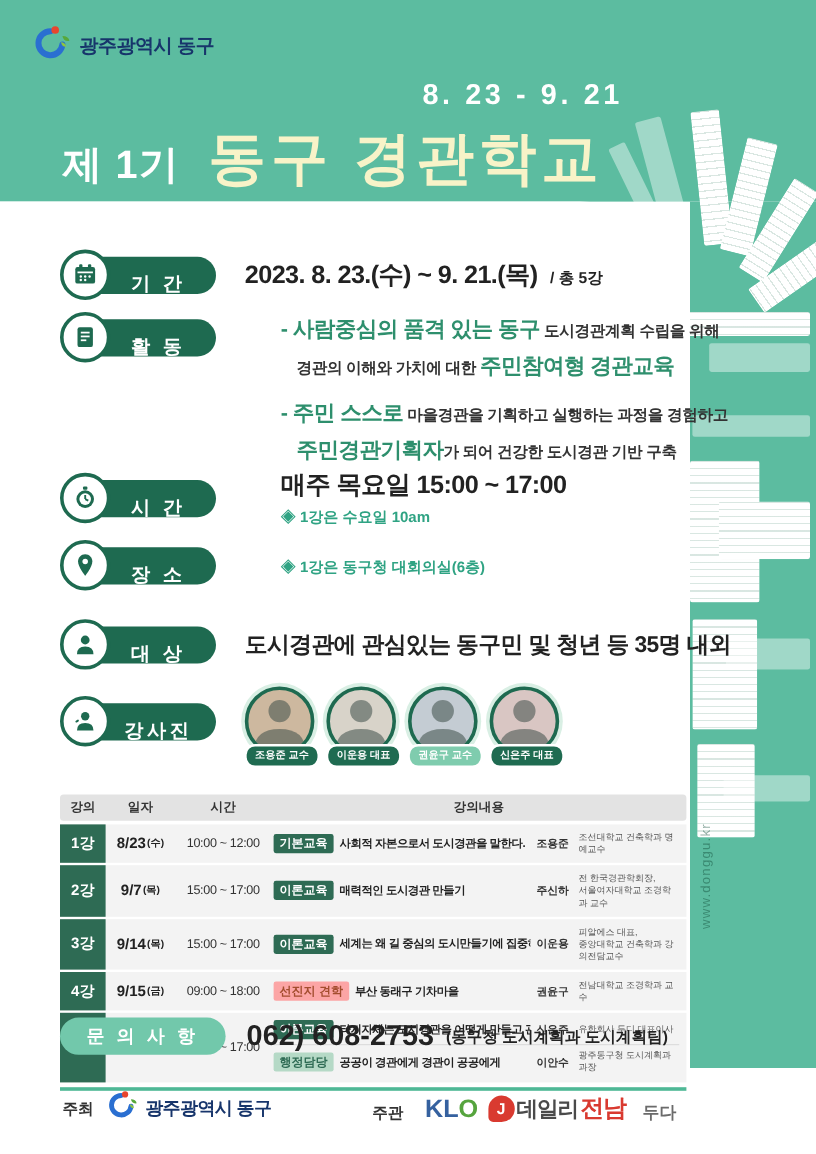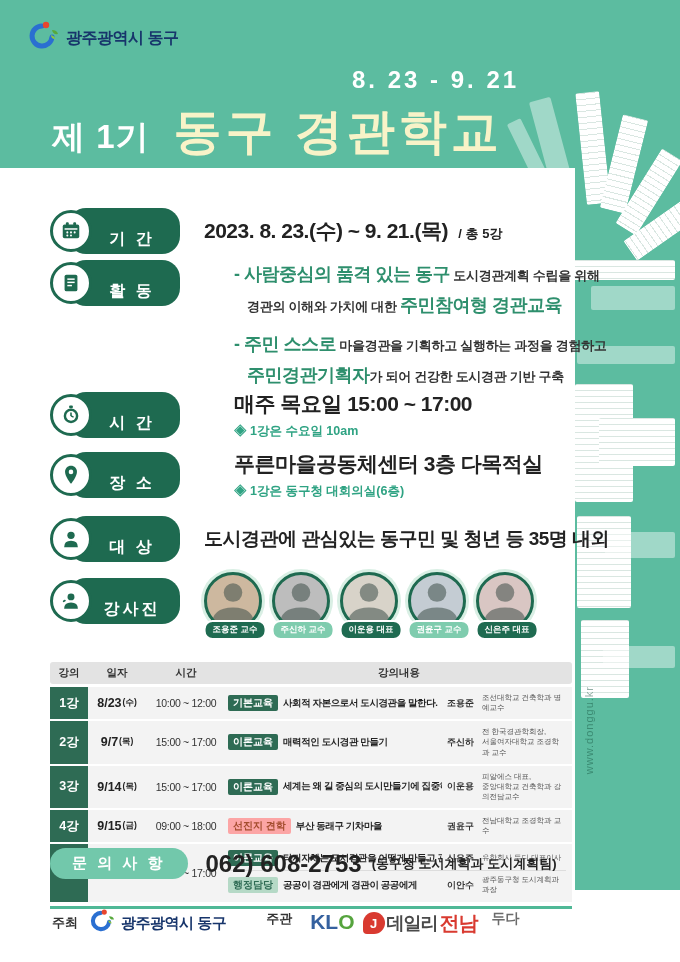--- a/index.html
+++ b/index.html
@@ -23,21 +23,21 @@
   .b.light { background:rgba(255,255,255,0.42); }
   .b.win { background-image:repeating-linear-gradient(to bottom, rgba(130,175,158,0.30) 0 1px, transparent 1px 6px); background-color:#fff; }
   .side-url { position:absolute; left:583px; top:686px; z-index:3; writing-mode:vertical-rl; transform:rotate(180deg);
     font-size:11px; letter-spacing:1px; color:rgba(18,77,57,0.45); }
   
   .card { position:absolute; left:0; top:168px; width:575px; height:722px; background:#ffffff; border-top-right-radius:92px; z-index:2; }
   .row { position:absolute; left:50px; display:flex; align-items:center; gap:24px; }
   .seclabel { display:flex; align-items:center; flex:0 0 auto; }
   .icon-circle { width:42px; height:42px; border-radius:50%; background:#fff; border:3px solid #1e6a50;
     display:flex; align-items:center; justify-content:center; position:relative; z-index:2; }
-  .pill { margin-left:-24px; background:#1e6a50; color:#fff; border-radius:18px; height:46px;
+  .pill { margin-left:-24px; background:#1e6a50; color:#fff; border-radius:18px; height:31px;
     display:flex; align-items:center; justify-content:center; padding:16px 16px 0 32px;
     font-size:16px; font-weight:800; letter-spacing:3px; min-width:112px; white-space:nowrap; }
   .bigval { font-size:21px; font-weight:800; color:#222; letter-spacing:-0.5px; white-space:nowrap; }
   .suffix { font-size:13px; font-weight:800; color:#222; margin-left:6px; }
   .note { font-size:12.5px; font-weight:700; color:#2fa383; margin-top:5px; }
   .em { color:#2e8f6d; font-weight:800; font-size:18px; letter-spacing:-0.5px; }
   .plain { color:#333; font-weight:700; font-size:13px; letter-spacing:-0.3px; }
   .aline { margin-bottom:7px; white-space:nowrap; }
   .aline.indent { padding-left:13px; }
   .stack { display:flex; flex-direction:column; align-items:flex-start;margin-left:30px; }
@@ -76,21 +76,21 @@
   .contact { position:absolute; left:50px; top:680px; display:flex; align-items:center; gap:18px; }
   .cpill { background:#72c8ab; color:#fff; font-size:15px; font-weight:800; letter-spacing:3px;
     border-radius:17px; padding:6px 22px; white-space:nowrap; }
   .cphone { font-size:24px; font-weight:900; color:#222; letter-spacing:0px; }
   .cdept { font-size:13px; font-weight:800; color:#222; margin-left:-8px; }
   
   .footer { position:absolute; left:52px; top:908px; width:600px; display:flex; align-items:center; z-index:3; }
   .f-label { font-size:13px; font-weight:700; color:#333; margin-right:10px; }
   .f-host { display:flex; align-items:center; gap:7px; }
   .f-hostname { font-size:15px; font-weight:900; color:#17356b; letter-spacing:-0.5px; }
-  .f-org { display:flex; align-items:flex-start; margin-left:40px; gap:8px; }
+  .f-org { display:flex; align-items:flex-end; margin-left:84px; gap:8px; }
   .klo { font-size:21px; font-weight:900; letter-spacing:0px; }
   .klo .kb { color:#35619f; } .klo .og { color:#56a43e; }
   .wm { display:flex; align-items:center; gap:2px; }
   .wm-ic { width:22px; height:22px; border-radius:50% 50% 50% 4px; background:#d93a30; color:#fff;
     font-weight:900; font-size:13px; display:flex; align-items:center; justify-content:center; }
   .wm-daily { font-size:18px; font-weight:900; color:#4a4a4a; letter-spacing:-1px; }
   .wm-jn { font-size:20px; font-weight:900; color:#d93a30; letter-spacing:-1px; }
   .duda { font-size:14px; font-weight:800; color:#6b6b6b; margin-left:6px; }
 </style>
 </head>
@@ -212,21 +212,20 @@
     <span class="seclabel">
       <span class="icon-circle">
         <svg viewBox="0 0 24 24" width="22" height="22">
           <path d="M12 2 C8.2 2 5.5 5 5.5 8.6 c0 5 6.5 13 6.5 13 s6.5-8 6.5-13 C18.5 5 15.8 2 12 2z" fill="#1e6a50"></path>
           <circle cx="12" cy="8.6" r="2.5" fill="#fff"></circle>
         </svg>
       </span>
       <span class="pill">장 소</span>
     </span>
     <div class="stack">
-      <span class="bigval">푸른마을공동체센터 3층 다목적실</span>
       <span class="note">◈ 1강은 동구청 대회의실(6층)</span>
     </div>
   </div>
 
   <div class="row" style="top:348px;">
     <span class="seclabel">
       <span class="icon-circle">
         <svg viewBox="0 0 24 24" width="22" height="22">
           <circle cx="12" cy="8" r="4" fill="#1e6a50"></circle>
           <path d="M4.5 21 q0-7 7.5-7 q7.5 0 7.5 7 z" fill="#1e6a50"></path>
@@ -250,29 +249,20 @@
     </span>
     <div class="inst-list">
         <div class="inst">
           <div class="photo" style="background:#cdb89f">
             <svg viewBox="0 0 56 56" width="54" height="54">
               <circle cx="28" cy="20" r="10" fill="rgba(62,78,72,0.55)"></circle>
               <path d="M5 56 Q5 36 28 36 Q51 36 51 56 Z" fill="rgba(62,78,72,0.55)"></path>
             </svg>
           </div>
           <div class="iname darkb">조용준 교수</div>
-        </div>
-        <div class="inst">
-          <div class="photo" style="background:#bdbdbd">
-            <svg viewBox="0 0 56 56" width="54" height="54">
-              <circle cx="28" cy="20" r="10" fill="rgba(62,78,72,0.55)"></circle>
-              <path d="M5 56 Q5 36 28 36 Q51 36 51 56 Z" fill="rgba(62,78,72,0.55)"></path>
-            </svg>
-          </div>
-          <div class="iname light">주신하 교수</div>
         </div>
         <div class="inst">
           <div class="photo" style="background:#d8d3c9">
             <svg viewBox="0 0 56 56" width="54" height="54">
               <circle cx="28" cy="20" r="10" fill="rgba(62,78,72,0.55)"></circle>
               <path d="M5 56 Q5 36 28 36 Q51 36 51 56 Z" fill="rgba(62,78,72,0.55)"></path>
             </svg>
           </div>
           <div class="iname darkb">이운용 대표</div>
         </div>

